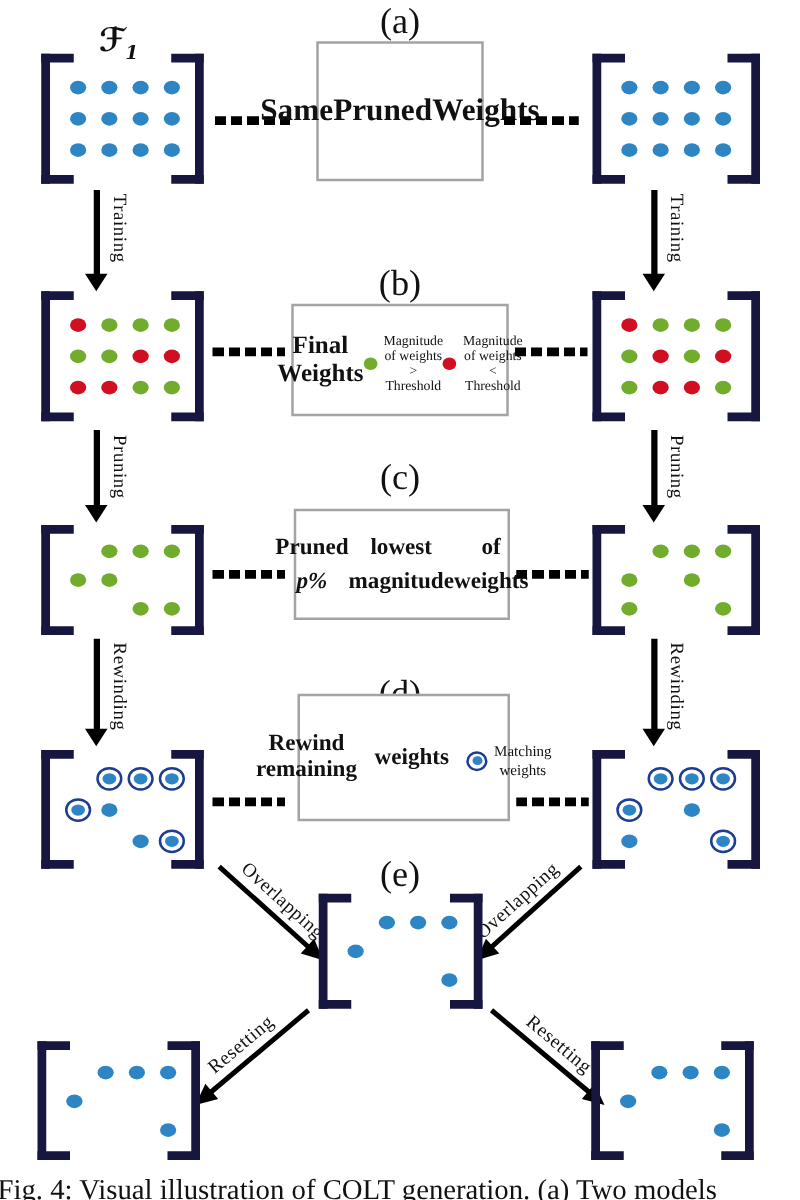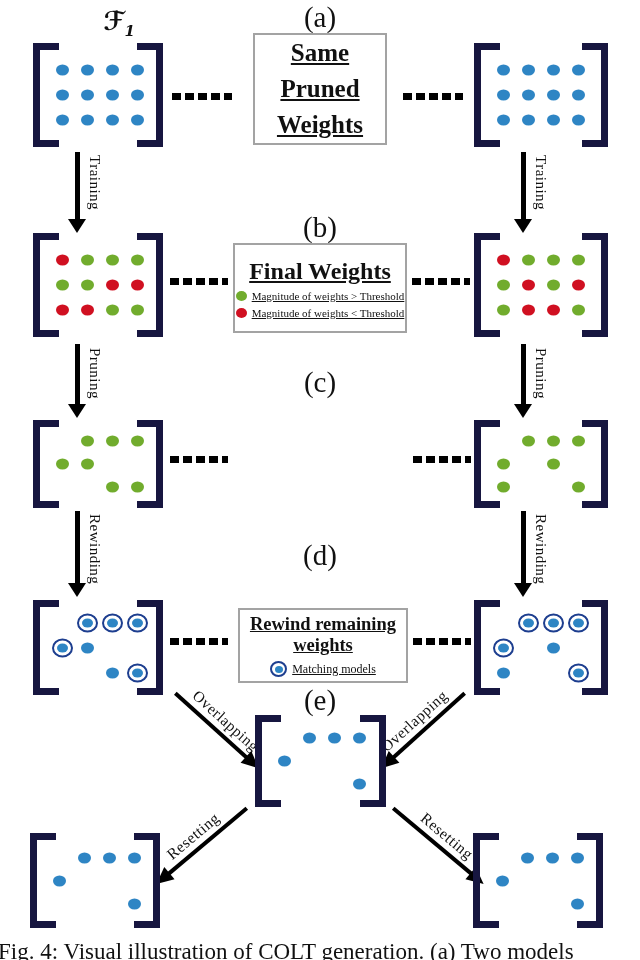--- a/index.html
+++ b/index.html
@@ -18,21 +18,21 @@
   .dot{width:13px;height:11px;border-radius:50%;}
   .dot.blue{background:#2e85c4;}
   .dot.green{background:#71ac2d;}
   .dot.red{background:#d01021;}
   .ring{width:21px;height:19px;border:2.5px solid #1d3e8f;border-radius:50%;
         display:flex;align-items:center;justify-content:center;background:#fff;box-sizing:border-box;}
   .ring .dot{width:11px;height:9px;}
 
   
   .cbox{position:absolute;background:#fff;border:2.5px solid #a3a3a3;box-sizing:border-box;
-        display:flex;flex-direction:column;align-items:center;justify-content:center;text-align:center;text-decoration:underline;}
+        display:flex;flex-direction:row;align-items:center;justify-content:center;text-align:center;}
   .bx-title{font-weight:bold;}
   .it{font-style:italic;}
   .legend-row{display:flex;align-items:center;gap:5px;margin-top:5px;}
   .ldot{width:11px;height:10px;border-radius:50%;flex:0 0 auto;}
   .ldot.green{background:#71ac2d;}
   .ldot.red{background:#d01021;}
   .lring{width:17px;height:16px;border:2.5px solid #1d3e8f;border-radius:50%;
          display:flex;align-items:center;justify-content:center;box-sizing:border-box;flex:0 0 auto;}
   .lring .ldot{width:8px;height:7px;background:#2e85c4;}
   .ltext{font-size:11px;}
@@ -68,21 +68,21 @@
         background:repeating-linear-gradient(90deg,#000 0 9px,transparent 9px 13px);}
 
   
   .caption{position:absolute;left:-2px;top:939px;white-space:nowrap;font-size:23px;color:#111;}
 </style>
 </head>
 <body>
 
 <div id="canvas">
 
-  <div class="f-label" style="left:55px;top:6px;text-align:right;"><span>ℱ</span><sub>1</sub></div>
+  <div class="f-label" style="left:55px;top:18px;"><span>ℱ</span><sub>1</sub></div>
   <div class="step-label" style="left:280px;top:1px;">(a)</div>
 
   <div class="matrix" style="left:33px;top:43px;width:130px;height:104px;">
     <div class="bracket l"></div>
     <div class="bracket r"></div>
     <div class="dotgrid">
         <span class="cell">
           <i class="dot blue"></i>
         </span>
         <span class="cell">
@@ -219,21 +219,21 @@
         <span class="cell">
           <i class="dot green"></i>
         </span>
         <span class="cell">
           <i class="dot green"></i>
         </span>
       </div>
   </div>
   <div class="dash" style="left:170px;top:278px;width:58px;"></div>
   <div class="cbox" style="left:233px;top:243px;width:174px;height:90px;">
-    <div class="bx-title" style="font-size:24px;">Final Weights</div>
+    <div class="bx-title" style="font-size:20px;">Final Weights</div>
     <div class="legend-row">
       <span class="ldot green"></span>
       <span class="ltext">Magnitude of weights &gt; Threshold</span>
     </div>
     <div class="legend-row">
       <span class="ldot red"></span>
       <span class="ltext">Magnitude of weights &lt; Threshold</span>
     </div>
   </div>
   <div class="dash" style="left:412px;top:278px;width:58px;"></div>
@@ -318,20 +318,25 @@
         <span class="cell"></span>
         <span class="cell">
           <i class="dot green"></i>
         </span>
         <span class="cell">
           <i class="dot green"></i>
         </span>
       </div>
   </div>
   <div class="dash" style="left:170px;top:456px;width:58px;"></div>
+  <div class="cbox" style="left:235px;top:407px;width:173px;height:89px;font-size:18.5px;font-weight:bold;line-height:27px;">
+    <div><span>Pruned </span><span class="it">p%</span></div>
+    <div>lowest magnitude</div>
+    <div>of weights</div>
+  </div>
   <div class="dash" style="left:413px;top:456px;width:58px;"></div>
   <div class="matrix" style="left:474px;top:420px;width:134px;height:88px;">
     <div class="bracket l"></div>
     <div class="bracket r"></div>
     <div class="dotgrid rows23">
         <span class="cell"></span>
         <span class="cell">
           <i class="dot green"></i>
         </span>
         <span class="cell">
@@ -407,28 +412,28 @@
           <i class="dot blue"></i>
         </span>
         <span class="cell">
           <i class="ring">
             <i class="dot blue"></i>
           </i>
         </span>
       </div>
   </div>
   <div class="dash" style="left:170px;top:638px;width:58px;"></div>
-  <div class="cbox" style="left:238px;top:608px;width:170px;height:75px;">
+  <div class="cbox" style="left:238px;top:555px;width:170px;height:102px;gap:14px;">
     <div class="bx-title" style="font-size:18.5px;line-height:21px;">Rewind remaining</div>
     <div class="bx-title" style="font-size:18.5px;line-height:21px;">weights</div>
     <div class="legend-row">
       <span class="lring">
           <span class="ldot"></span>
         </span>
-      <span class="ltext" style="font-size:12px;">Matching models</span>
+      <span class="ltext" style="font-size:12px;">Matching weights</span>
     </div>
   </div>
   <div class="dash" style="left:413px;top:638px;width:58px;"></div>
   <div class="matrix" style="left:474px;top:600px;width:134px;height:95px;">
     <div class="bracket l"></div>
     <div class="bracket r"></div>
     <div class="dotgrid">
         <span class="cell"></span>
         <span class="cell">
           <i class="ring">

